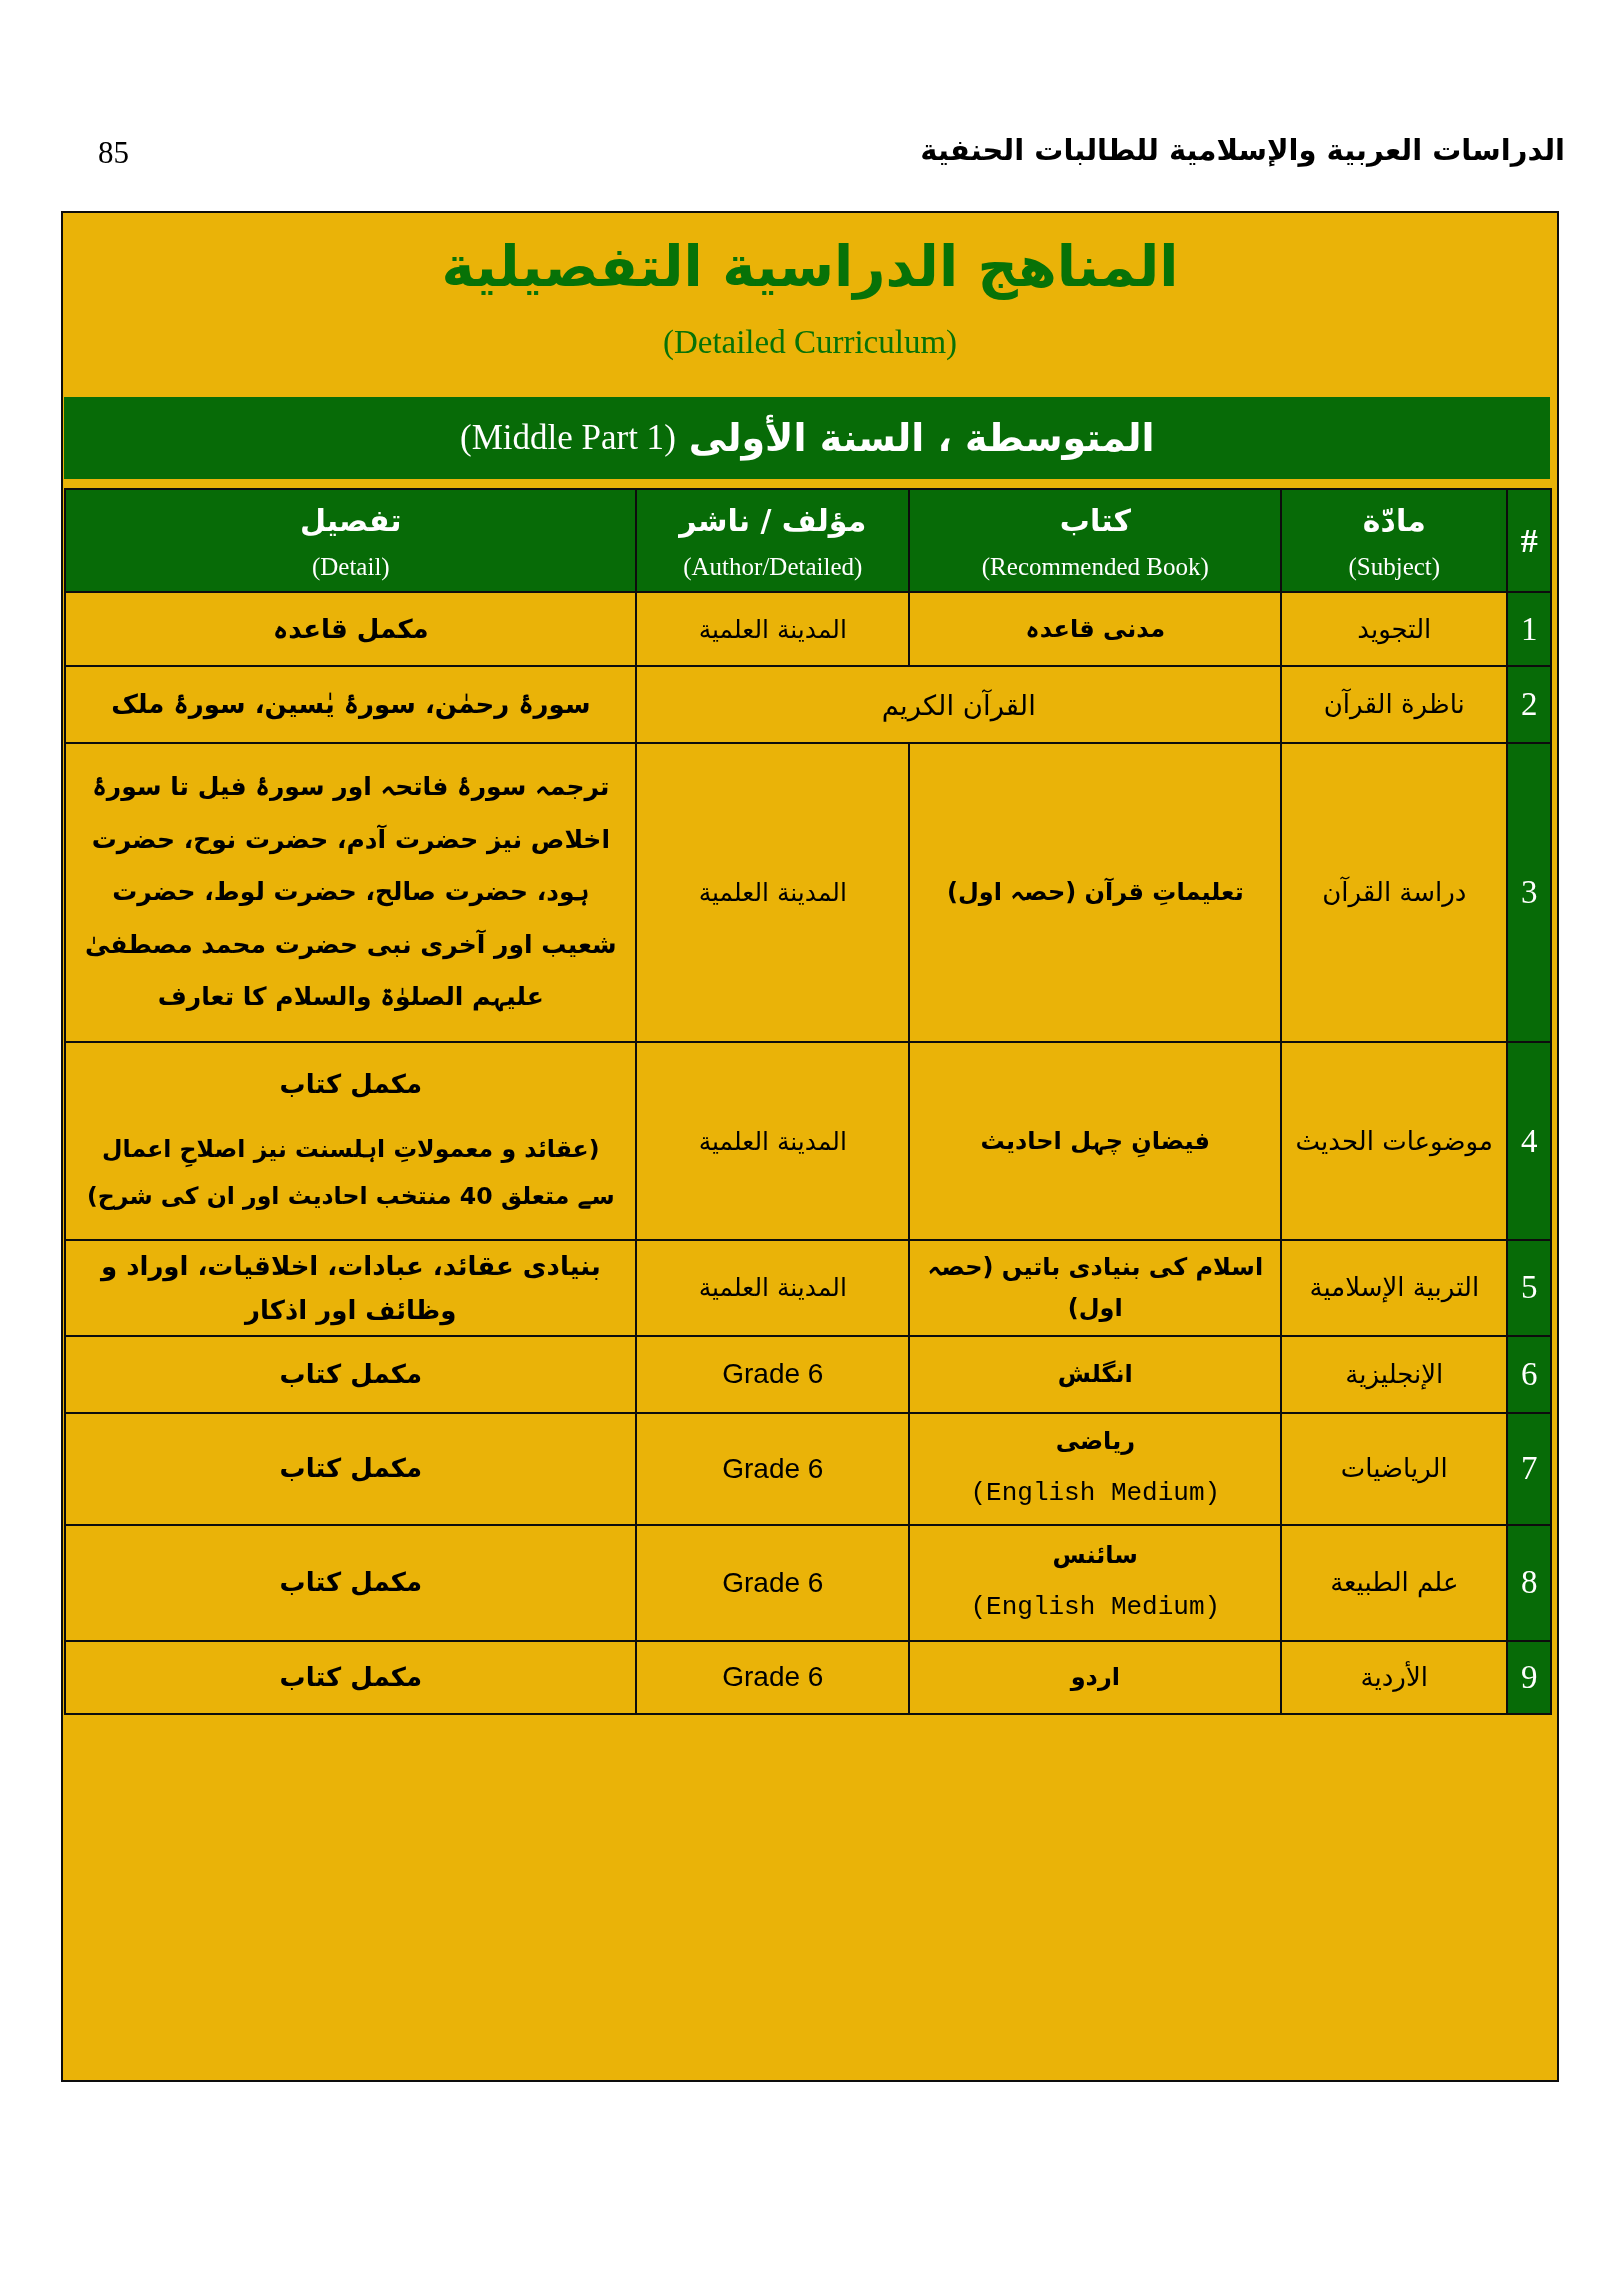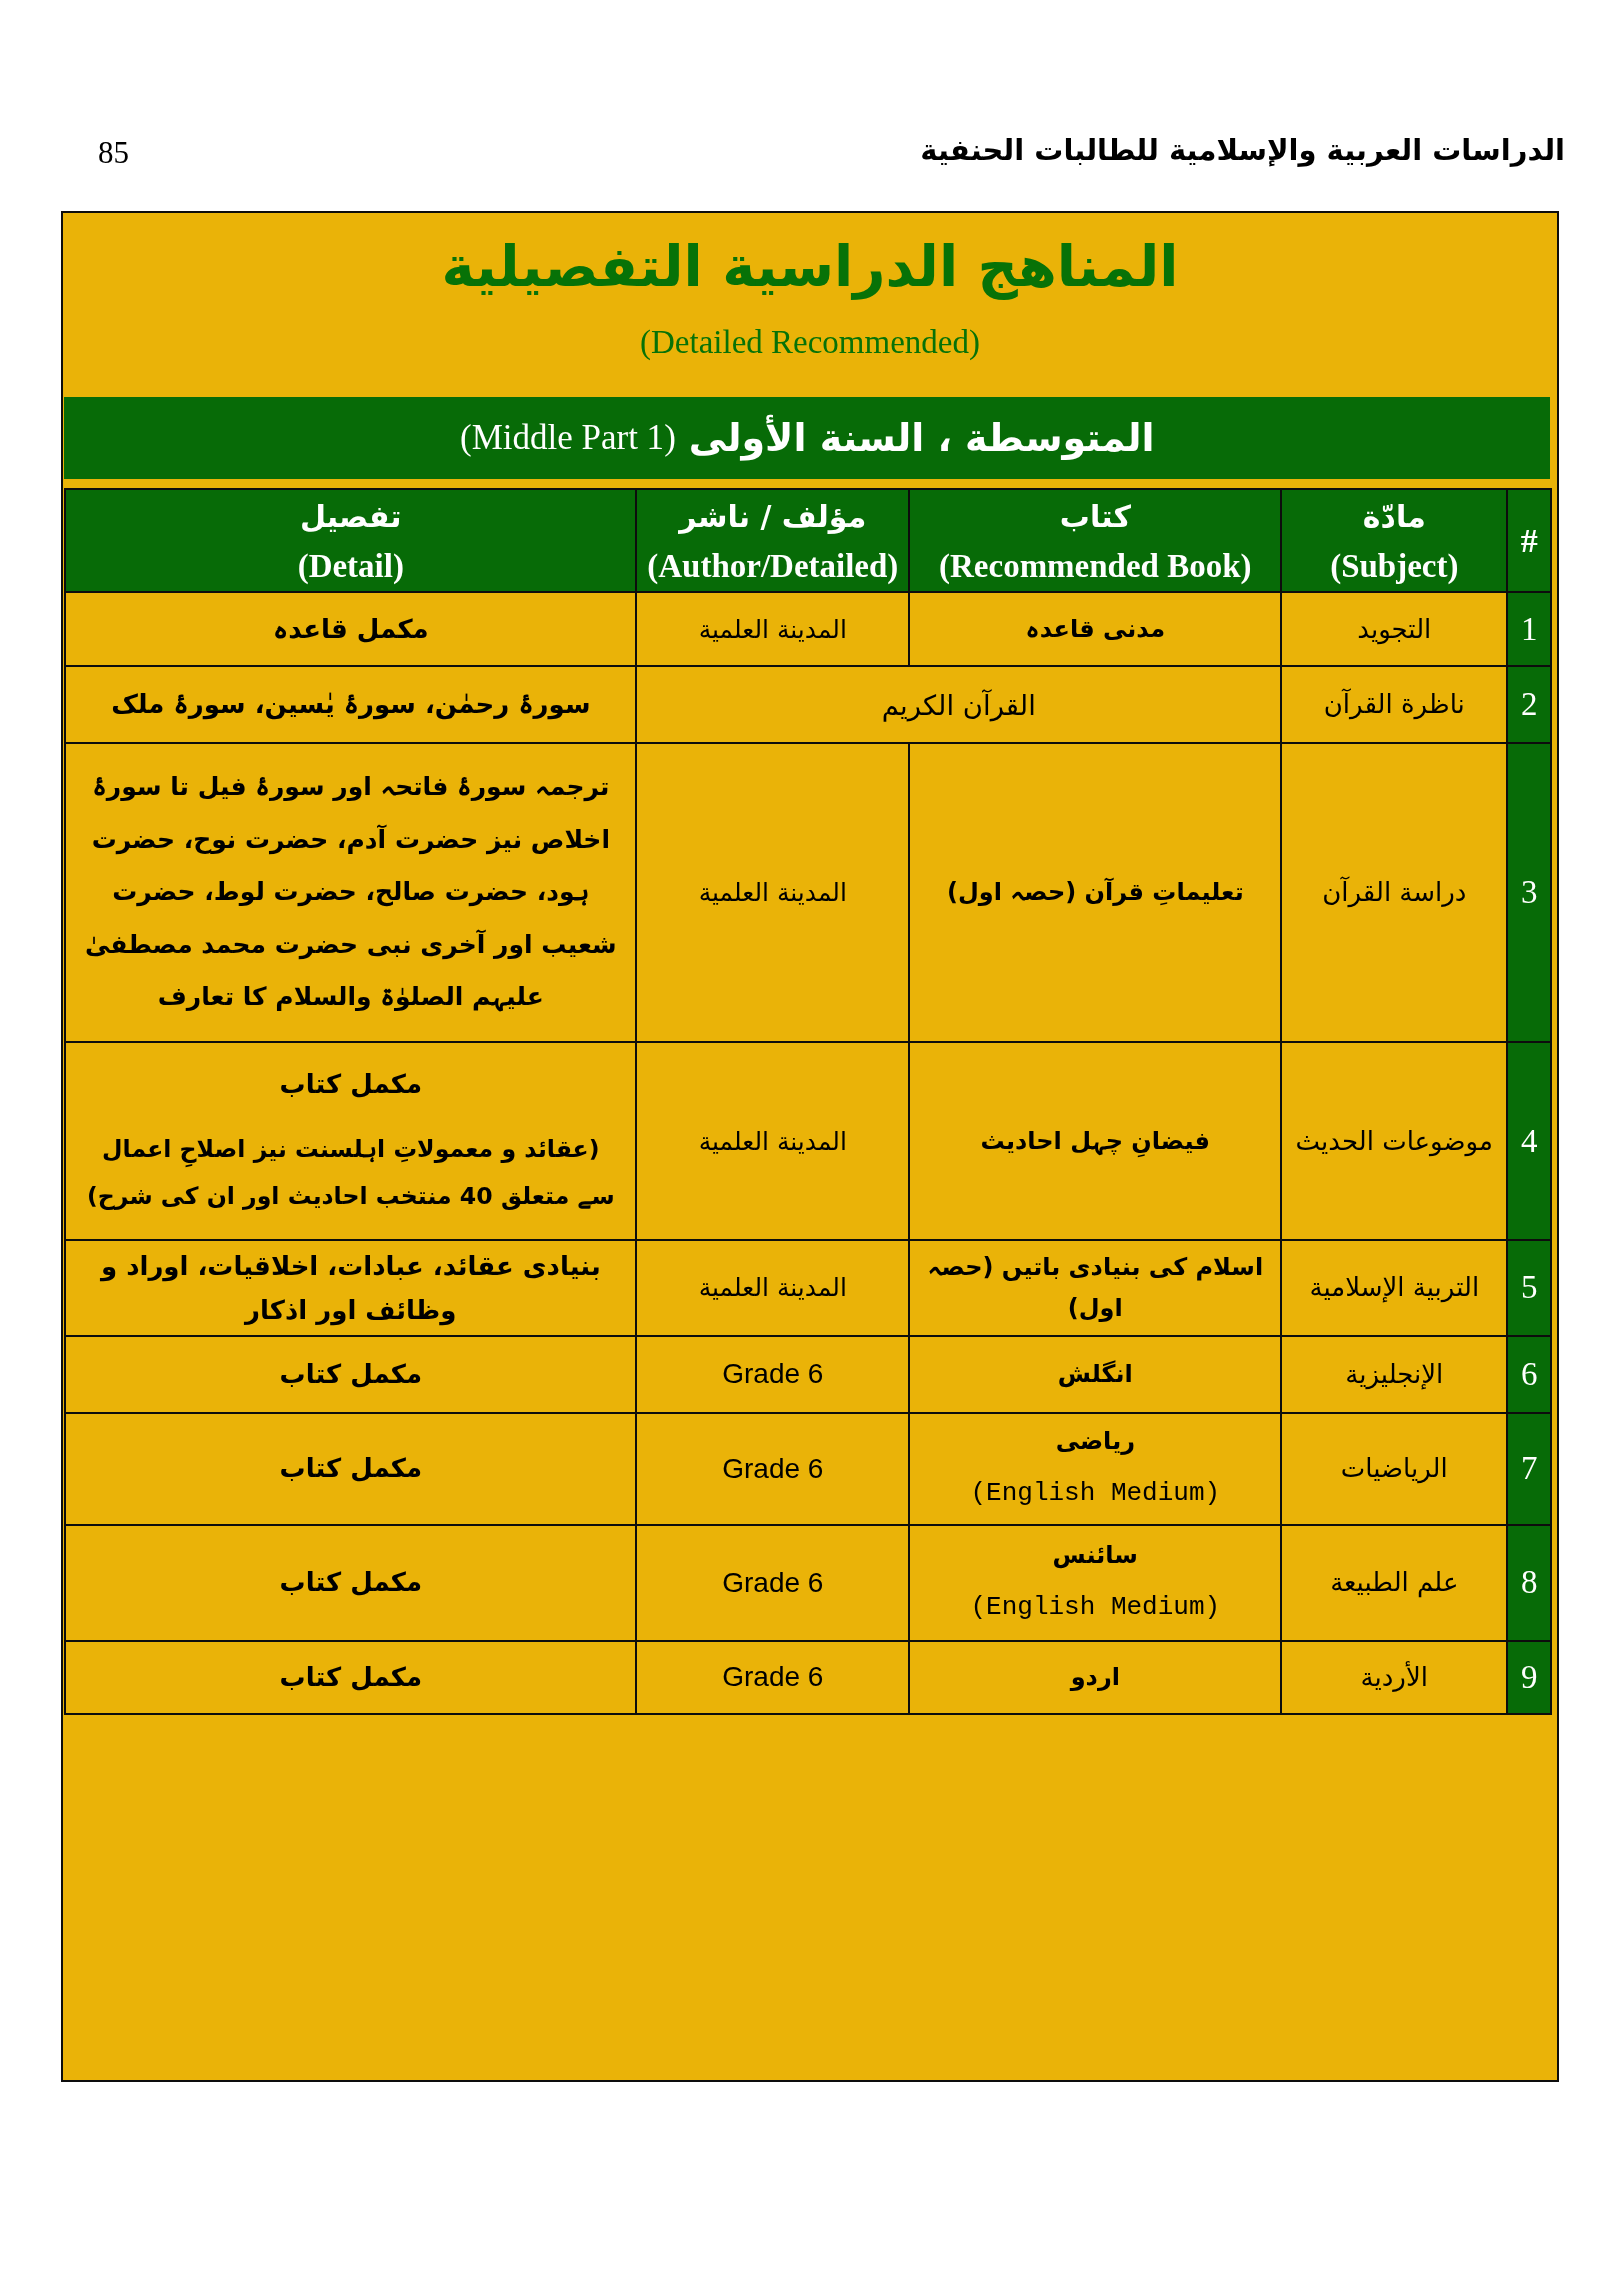--- a/index.html
+++ b/index.html
@@ -128,22 +128,22 @@
   .curriculum-table tbody tr:nth-child(9){height:73px;}
 
   .curriculum-table thead th{
     background:var(--green);
     color:#fff;
     font-weight:bold;
   }
   .th-ar{font-size:30px; line-height:1.4;}
   .th-en{
     font-family:"Liberation Serif", serif;
-    font-weight:bold;
-    font-size:33px;
+    font-weight:normal;
+    font-size:25px;
     margin-top:10.5px;
     direction:ltr;
   }
   .th-num{
     font-family:"Liberation Serif", serif;
     font-weight:normal;
     font-size:34px;
     padding:0;
   }
   .num-cell{
@@ -183,21 +183,21 @@
 <div class="page">
 
   <div class="top-header">
     <span class="page-num">85</span>
     <span class="header-title">الدراسات العربية والإسلامية للطالبات الحنفية</span>
   </div>
 
   <div class="box">
 
     <div class="title-main">المناهج الدراسية التفصيلية</div>
-    <div class="title-sub">(Detailed Recommended)</div>
+    <div class="title-sub">(Detailed Curriculum)</div>
 
     <div class="banner">
       <span>المتوسطة ، السنة الأولى</span>
       <span class="banner-en">(Middle Part 1)</span>
     </div>
 
     <table class="curriculum-table">
       <colgroup>
         <col style="width:44px">
         <col style="width:226px">

